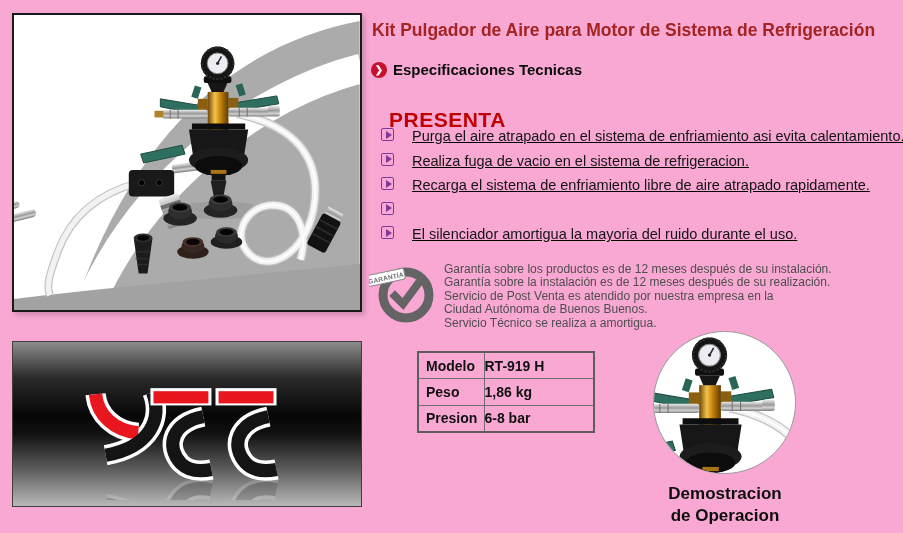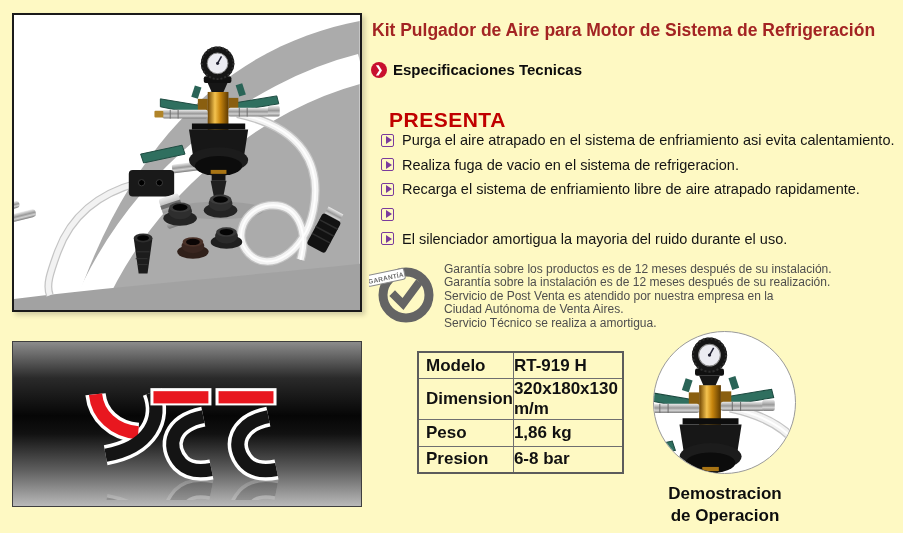--- a/index.html
+++ b/index.html
@@ -1,18 +1,18 @@
 <!DOCTYPE html>
 <html><head>
 <meta charset="utf-8">
 <style>
   * { margin:0; padding:0; box-sizing:border-box; }
   body { background:#fff; }
   .page {
-    position:relative; width:903px; height:533px; background:#fef9c3;
+    position:relative; width:903px; height:533px; background:#f9a8d4;
     font-family:"Liberation Sans", sans-serif; overflow:hidden;
   }
   
   .product-box {
     position:absolute; left:12px; top:13px; width:350px; height:299px;
     background:#fff; border:2px solid #1a1a1a;
     box-shadow:3px 3px 5px rgba(0,0,0,0.18);
   }
   .product-box svg { display:block; width:100%; height:100%; }
   
@@ -22,38 +22,38 @@
   }
   .spec-row { position:absolute; left:371px; top:61px; display:flex; align-items:center; gap:6px; }
   .spec-icon {
     width:16px; height:16px; border-radius:50%; background:#C8102E;
     display:flex; align-items:center; justify-content:center;
     color:#fff; font-size:10px; font-weight:bold; line-height:1;
   }
   .spec-label { font-size:15px; font-weight:bold; color:#0d0d0d; }
   .presenta { position:absolute; left:389px; top:108px; font-size:21px; font-weight:bold; color:#C00000; letter-spacing:0.5px; }
   .bullets { position:absolute; left:381px; top:128px; list-style:none; }
-  .bullets li { display:flex; align-items:center; height:24.6px; gap:8px; white-space:nowrap; }
+  .bullets li { display:flex; align-items:flex-start; height:24.6px; gap:18px; white-space:nowrap;text-decoration:underline; }
   .bullet-icon {
     flex:0 0 auto; width:13px; height:13px; border:1.5px solid #7A3B9D; border-radius:2px;
     display:flex; align-items:center; justify-content:center;
   }
   .bullet-icon i {
     display:block; width:0; height:0;
     border-left:6px solid #7A3B9D; border-top:4px solid transparent; border-bottom:4px solid transparent;
     margin-left:2px;
   }
   .bullet-text { font-size:14.5px; color:#141414; }
   
   .warranty-badge { position:absolute; left:369px; top:260px; width:68px; height:68px; }
   .warranty-text { position:absolute; left:444px; top:263px; width:460px; font-size:12px; color:#4E4E4E; line-height:13.4px; }
   
   .specs-table {
     position:absolute; left:417px; top:351px; border-collapse:collapse;
-    font-size:17px; font-weight:bold; color:#111;padding-left:20px;
+    font-size:14px; font-weight:bold; color:#111;padding-left:20px;
   }
   .specs-table td { border:1px solid #6F6F6F; height:26.5px; }
   .specs-table td.lbl { width:66px; text-align:left; padding-left:7px; }
   .specs-table td.val { width:110px; text-align:left; }
   .specs-table { border:2px solid #5c5c5c; }
   
   .brand-box {
     position:absolute; left:12px; top:341px; width:350px; height:166px;
     border:1px solid #3f3f3f;
     background:linear-gradient(180deg,#8C8C8C 0%,#2A2A2A 22%,#060606 45%,#111 56%,#5E5E5E 78%,#B9B9B9 100%);
@@ -233,33 +233,29 @@
     <path d="M26,36 L34,44 L48,25" fill="none" stroke="#646464" stroke-width="8" stroke-linecap="square" stroke-linejoin="miter"></path>
     <g transform="rotate(-12 16 18)">
       <rect x="-2" y="12" width="38" height="11" rx="2" fill="#ffffff" stroke="#8a8a8a" stroke-width="1"></rect>
       <text x="17" y="20.5" font-size="6.4" font-weight="bold" fill="#6b6b6b" text-anchor="middle" letter-spacing="0.3">GARANTÍA</text>
     </g>
   </svg>
   <div class="warranty-text">
     <div>Garantía sobre los productos es de 12 meses después de su instalación.</div>
     <div>Garantía sobre la instalación es de 12 meses después de su realización.</div>
     <div>Servicio de Post Venta es atendido por nuestra empresa en la</div>
-    <div>Ciudad Autónoma de Venta Aires.</div>
+    <div>Ciudad Autónoma de Buenos Buenos.</div>
     <div>Servicio Técnico se realiza a amortigua.</div>
   </div>
 
   <table class="specs-table">
     <tbody>
       <tr>
         <td class="lbl">Modelo</td>
         <td class="val">RT-919 H</td>
-      </tr>
-      <tr>
-        <td class="lbl">Dimension</td>
-        <td class="val">320x180x130 m/m</td>
       </tr>
       <tr>
         <td class="lbl">Peso</td>
         <td class="val">1,86 kg</td>
       </tr>
       <tr>
         <td class="lbl">Presion</td>
         <td class="val">6-8 bar</td>
       </tr>
     </tbody>

